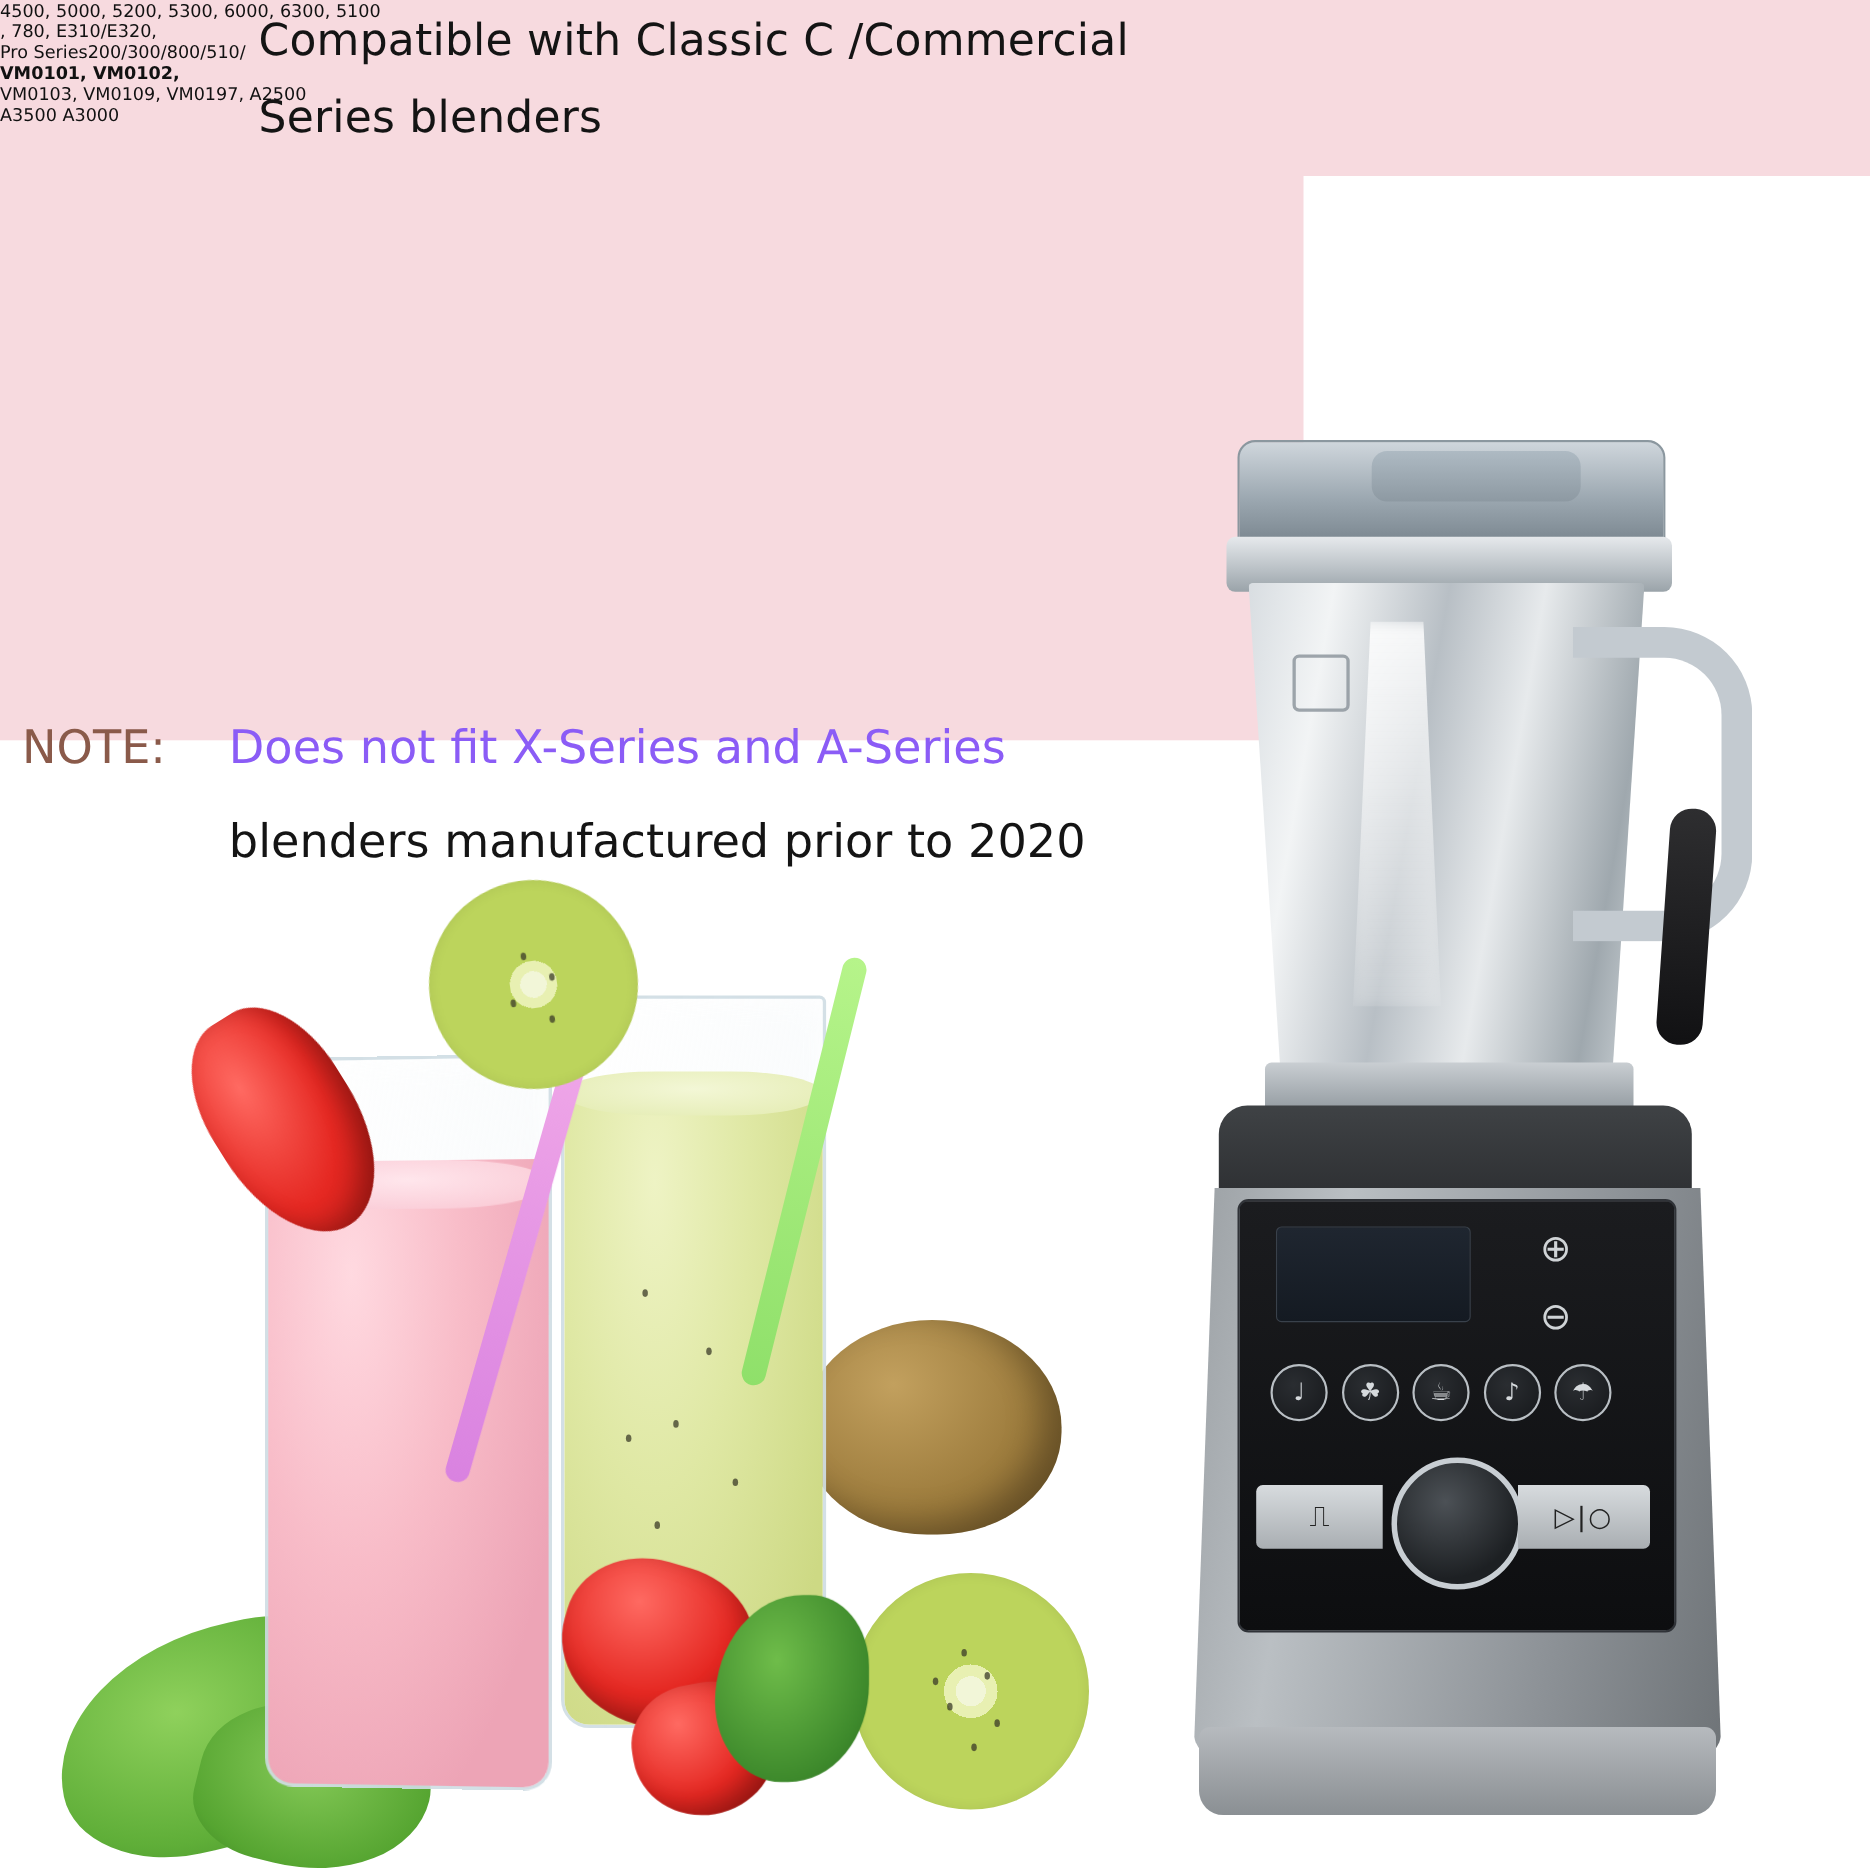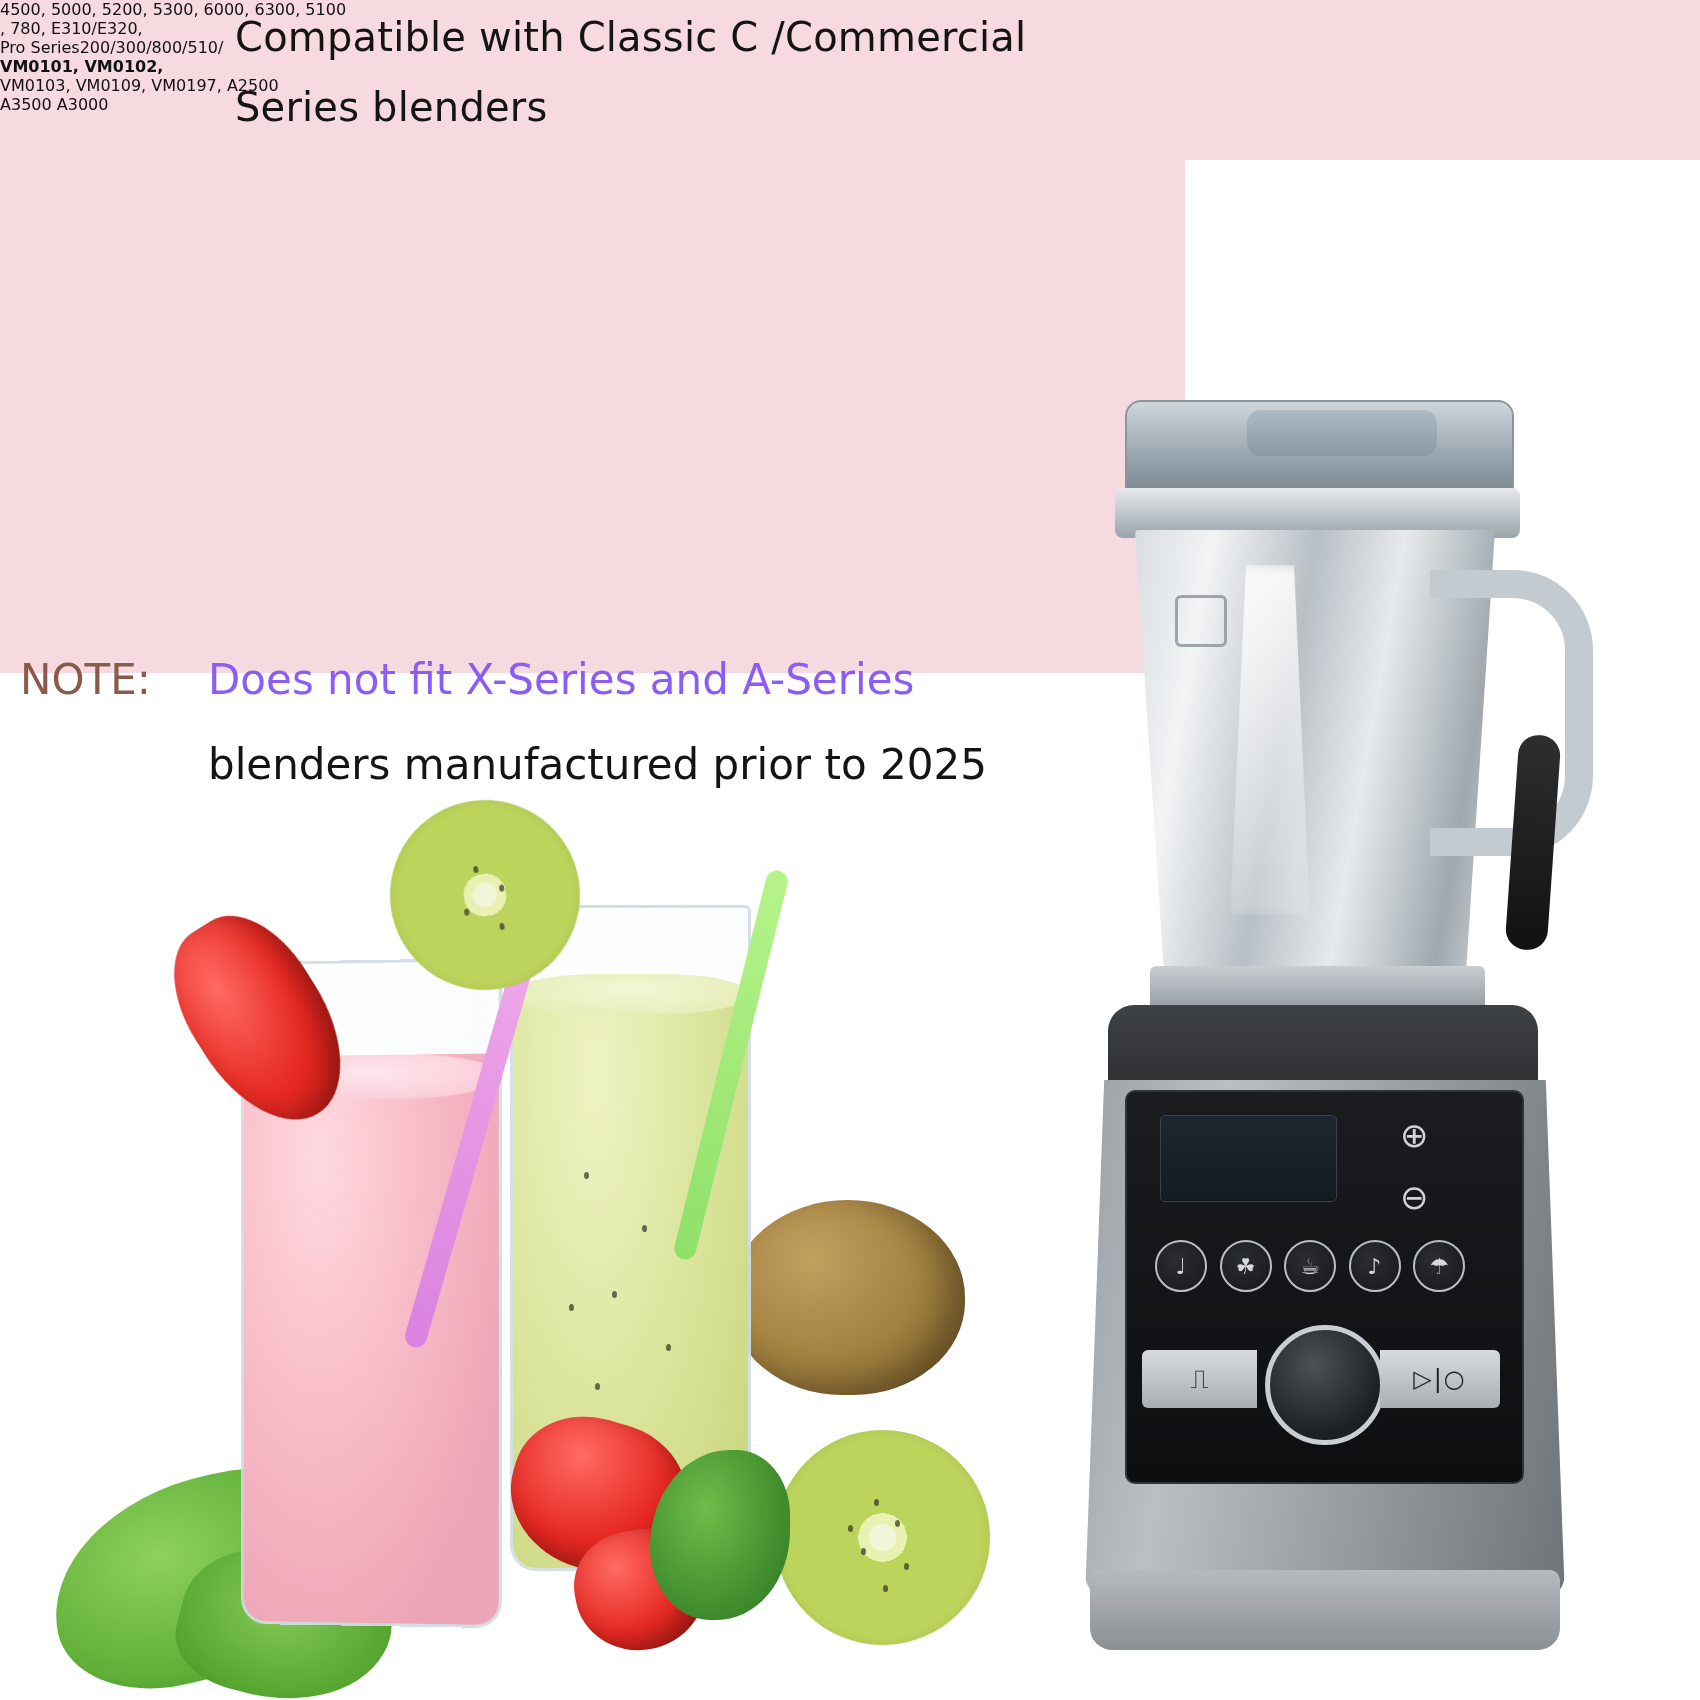--- a/index.html
+++ b/index.html
@@ -493,21 +493,21 @@
   <div class="mline m1">, 780, E310/E320,</div>
   <div class="mline m2">Pro Series200/300/800/510/</div>
   <div class="mline m3"> VM0101, VM0102,</div>
   <div class="mline m4">VM0103, VM0109, VM0197, A2500</div>
   <div class="mline m5">A3500 A3000</div>
 </div>
 
 <div class="note-wrap">
   <div class="note-label">NOTE:</div>
   <div class="note-text-1">Does not fit X-Series and A-Series</div>
-  <div class="note-text-2">blenders manufactured prior to 2025</div>
+  <div class="note-text-2">blenders manufactured prior to 2020</div>
 </div>
 
 <div class="photo-smoothies">
   <div class="leafbig"></div>
   <div class="leafbig2"></div>
 
   <div class="kiwi-whole"></div>
   <div class="kiwi-slice kiwi-bottom">
     <div class="speck" style="left:46%;top:32%"></div>
     <div class="speck" style="left:56%;top:42%"></div>

